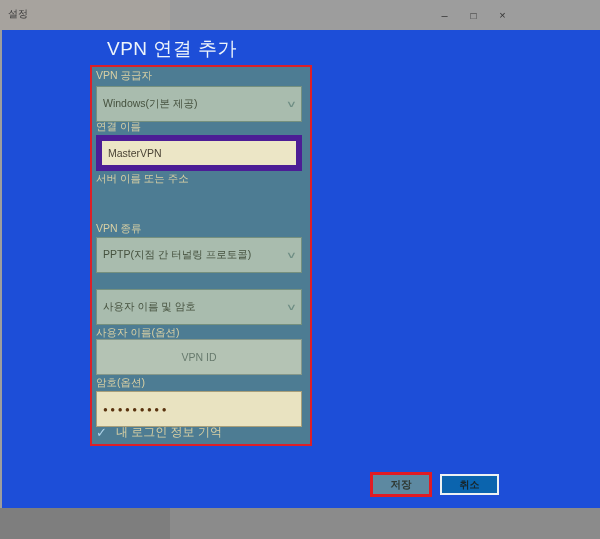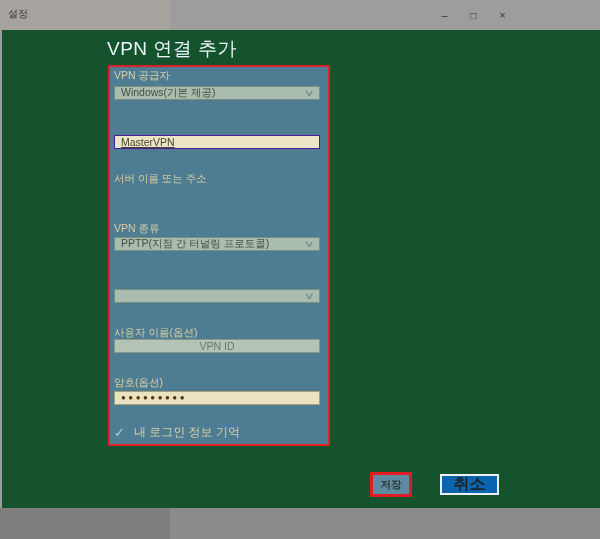--- a/index.html
+++ b/index.html
@@ -10,54 +10,54 @@
   
   .titlebar { position:absolute; left:0; top:0; width:519px; height:30px;
               background:linear-gradient(to right,#a7a39e 0,#a7a39e 170px,#9d9d9d 170px); }
   .win-title { position:absolute; left:8px; top:7px; font-size:10px; color:#3b3b3b; }
   .win-btns { position:absolute; right:2px; top:0; height:30px; display:flex; }
   .win-btn { width:29px; height:30px; display:flex; align-items:center; justify-content:center;
              font-size:11px; color:#333; cursor:default; }
   .win-btn.max { font-size:10px; }
 
   
-  .content { position:absolute; left:2px; top:30px; width:598px; height:478px; background:#14532d; }
+  .content { position:absolute; left:2px; top:30px; width:598px; height:478px; background:#1d4ed8; }
   .heading { position:absolute; left:105px; top:6px; font-size:19px; font-weight:400;
              color:#edf4fa; letter-spacing:0.5px; white-space:nowrap; }
 
   
-  .redbox { position:absolute; left:106px; top:35px; width:222px; height:381px;
+  .redbox { position:absolute; left:88px; top:35px; width:222px; height:381px;
             background:#4d7c93; border:2px solid #dd1f27; }
 
   .flabel { position:absolute; left:4px; width:210px; height:13px; font-size:10.5px;
             color:#d9d0a4; white-space:nowrap; overflow:hidden; }
 
-  .ctl { position:absolute; left:4px; width:206px; height:14px; display:flex; align-items:center;
+  .ctl { position:absolute; left:4px; width:206px; height:36px; display:flex; align-items:center;
          padding:0 6px; font-size:10.5px; white-space:nowrap; }
   .ctl.sage  { background:#a9bcae; border:1px solid #75907f; color:#46523f; }
   .chevron { margin-left:auto; color:#6f8e84; font-size:9px; transform:scaleX(1.7); }
 
   input.ctl { display:block; line-height:16px; outline:none; }
-  input.cream { background:#ece6c6; border:1px solid #4c1d95; color:#4a4335;text-decoration:underline; }
+  input.cream { background:#ece6c6; border:6px solid #4c1d95; color:#4a4335; }
   input.sagein { background:#b4c3b4; border:1px solid #86988a; color:#677a6d;text-align:center; }
   input.pwd { background:#e9e3c1; border:1px solid #a89f7a; color:#5a330f;
               font-size:8px; letter-spacing:2.5px; }
 
   .chkrow { position:absolute; left:4px; top:357px; width:210px; height:16px;
             display:flex; align-items:center; cursor:default; }
   .chkmark { color:#aed3e8; font-size:13px; font-weight:bold; margin-right:9px; }
   .chklabel { font-size:12px; color:#d9d0a4; white-space:nowrap; }
 
   
-  .btn-save { position:absolute; left:368px; top:442px; width:42px; height:25px;
+  .btn-save { position:absolute; left:368px; top:442px; width:62px; height:25px;
               background:#5d89a1; border:3px solid #e01b24; display:flex; align-items:center;
               justify-content:center; font-size:10.5px; font-weight:700; color:#303a34; cursor:default; }
   .btn-cancel { position:absolute; left:438px; top:444px; width:59px; height:21px;
                 background:#0b64ae; border:2px solid #edf1f3; display:flex; align-items:center;
-                justify-content:center; font-size:16px; font-weight:700; color:#18262c; cursor:default; }
+                justify-content:center; font-size:10px; font-weight:700; color:#18262c; cursor:default; }
 
   
   .bottombar { position:absolute; left:0; top:508px; width:600px; height:31px;
                background:linear-gradient(to right,#7e7e7e 0,#7e7e7e 170px,#8b8b8b 170px); }
 </style>
 </head>
 <body>
 
 <div class="stage">
 
@@ -74,31 +74,33 @@
     <div class="heading">VPN 연결 추가</div>
 
     <div class="redbox">
 
       <div class="flabel" style="top:2px">VPN 공급자</div>
       <div class="ctl sage" style="top:19px">
         <span>Windows(기본 제공)</span>
         <span class="chevron">∨</span>
       </div>
 
+      <div class="flabel" style="top:53px">연결 이름</div>
       <input class="ctl cream" style="top: 68px;" value="MasterVPN">
 
       <div class="flabel" style="top:105px">서버 이름 또는 주소</div>
 
       <div class="flabel" style="top:155px">VPN 종류</div>
       <div class="ctl sage" style="top:170px">
         <span>PPTP(지점 간 터널링 프로토콜)</span>
         <span class="chevron">∨</span>
       </div>
 
       <div class="ctl sage" style="top:222px">
+        <span>사용자 이름 및 암호</span>
         <span class="chevron">∨</span>
       </div>
 
       <div class="flabel" style="top:259px">사용자 이름(옵션)</div>
       <input class="ctl sagein" style="top: 272px;" value="VPN ID">
 
       <div class="flabel" style="top:309px">암호(옵션)</div>
       <input class="ctl pwd" style="top: 324px;" value="●●●●●●●●●">
 
       <div class="chkrow">

